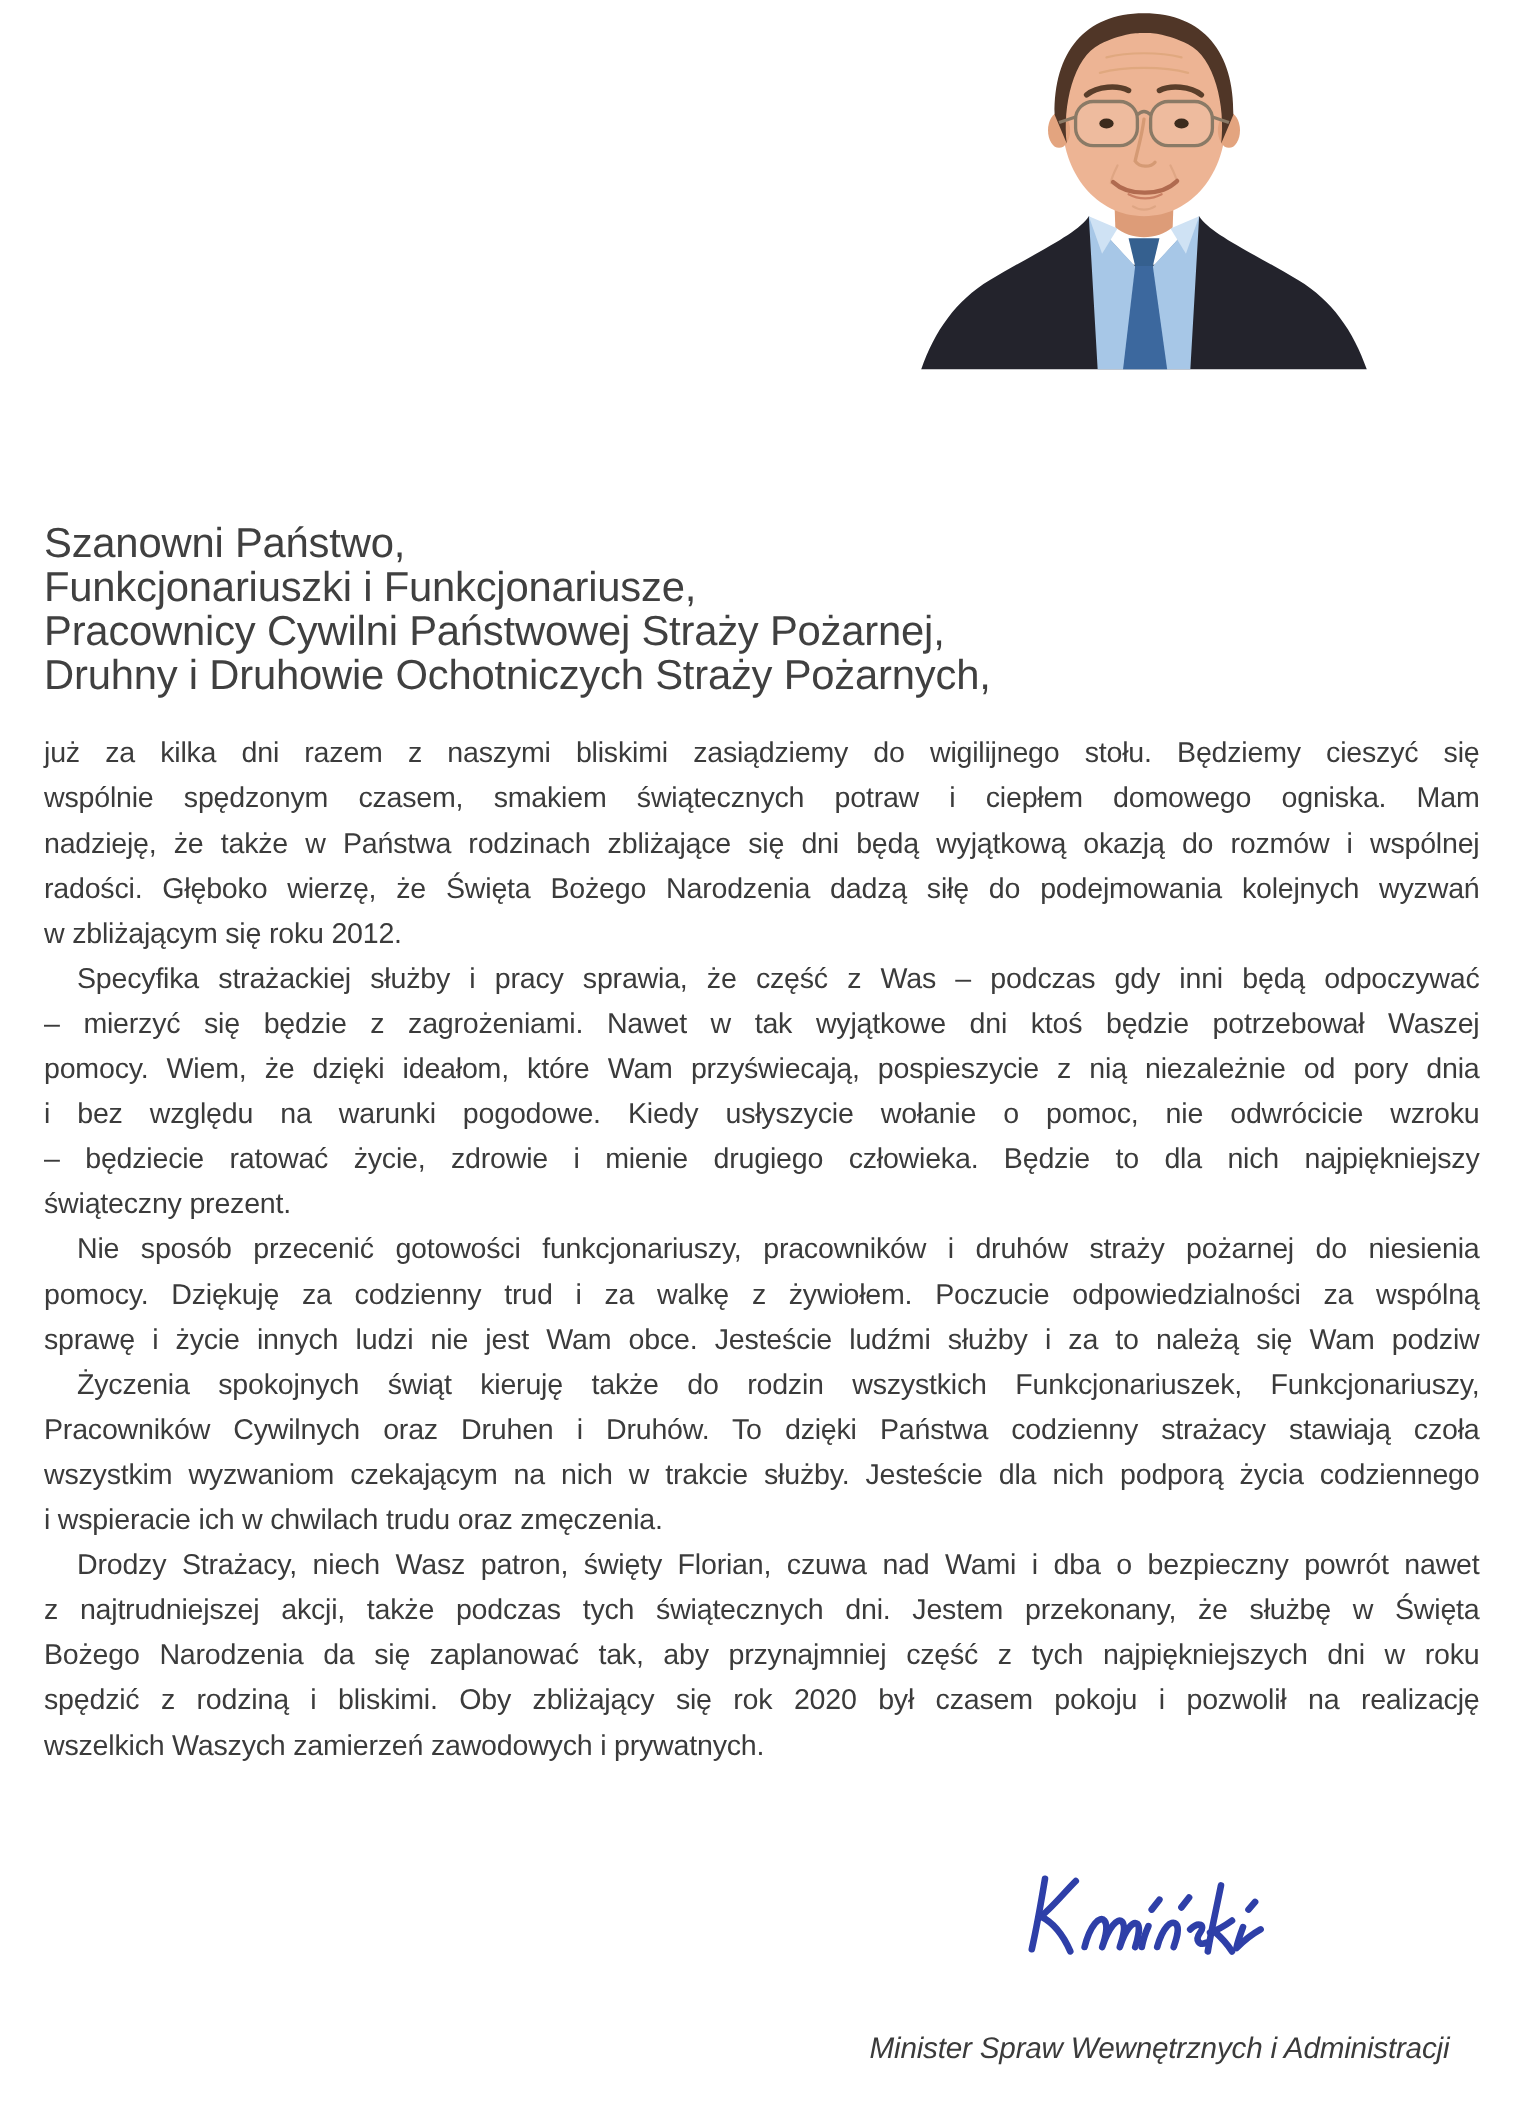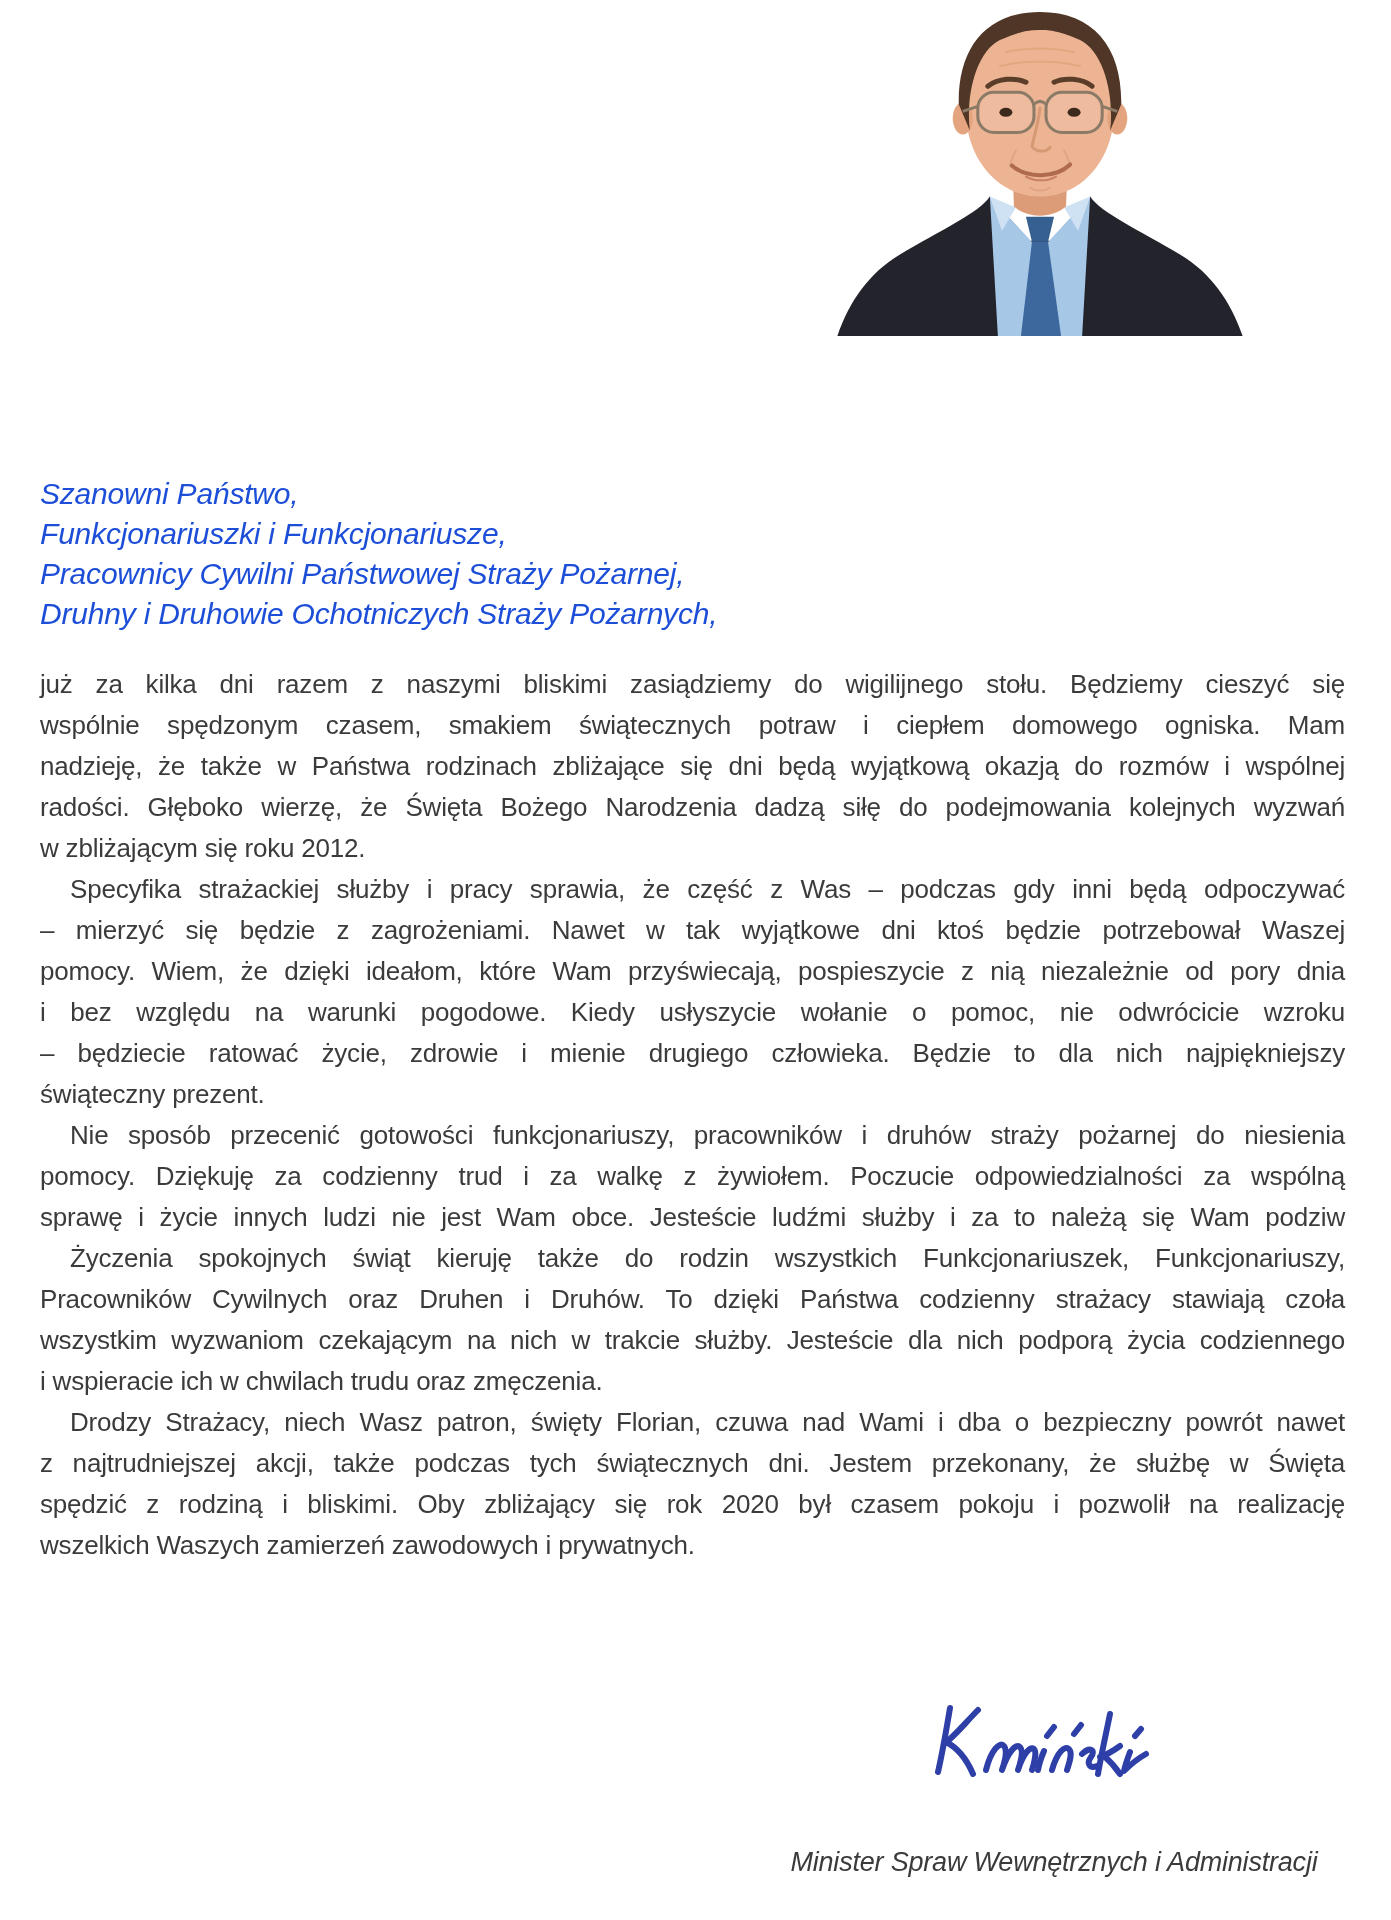--- a/index.html
+++ b/index.html
@@ -11,24 +11,24 @@
     font-family:"Liberation Sans",sans-serif;
     color:#3b3b3b;
   }
   
   .photo{
     position:absolute;left:828px;top:0;width:424px;height:336px;
   }
   
   .salutation{
     position:absolute;left:40px;top:474px;width:900px;
-    font-style:italic;font-weight:300;
-    font-size:30px;line-height:40px;
+    font-weight:300;
+    font-size:38px;line-height:40px;
     letter-spacing:-0.2px;
-    color:#1d4ed8;
+    color:#404040;
   }
   
   .letter-body{
     position:absolute;left:40px;top:664px;width:1305px;
     font-weight:300;
     font-size:26px;line-height:41px;
     letter-spacing:-0.2px;
     color:#3b3b3b;
   }
   .bline{text-align:justify;text-align-last:justify;}
@@ -125,20 +125,21 @@
       <div class="bline last">świąteczny prezent.</div>
       <div class="bline indent">Nie sposób przecenić gotowości funkcjonariuszy, pracowników i druhów straży pożarnej do niesienia</div>
       <div class="bline">pomocy. Dziękuję za codzienny trud i za walkę z żywiołem. Poczucie odpowiedzialności za wspólną</div>
       <div class="bline">sprawę i życie innych ludzi nie jest Wam obce. Jesteście ludźmi służby i za to należą się Wam podziw</div>
       <div class="bline indent">Życzenia spokojnych świąt kieruję także do rodzin wszystkich Funkcjonariuszek, Funkcjonariuszy,</div>
       <div class="bline">Pracowników Cywilnych oraz Druhen i Druhów. To dzięki Państwa codzienny strażacy stawiają czoła</div>
       <div class="bline">wszystkim wyzwaniom czekającym na nich w trakcie służby. Jesteście dla nich podporą życia codziennego</div>
       <div class="bline last">i wspieracie ich w chwilach trudu oraz zmęczenia.</div>
       <div class="bline indent">Drodzy Strażacy, niech Wasz patron, święty Florian, czuwa nad Wami i dba o bezpieczny powrót nawet</div>
       <div class="bline">z najtrudniejszej akcji, także podczas tych świątecznych dni. Jestem przekonany, że służbę w Święta</div>
+      <div class="bline">Bożego Narodzenia da się zaplanować tak, aby przynajmniej część z tych najpiękniejszych dni w roku</div>
       <div class="bline">spędzić z rodziną i bliskimi. Oby zbliżający się rok 2020 był czasem pokoju i pozwolił na realizację</div>
       <div class="bline last">wszelkich Waszych zamierzeń zawodowych i prywatnych.</div>
     </div>
 
   <svg class="signature" id="signature-svg" viewBox="0 0 300 100" xmlns="http://www.w3.org/2000/svg" aria-hidden="true">
     <g id="signature-strokes" fill="none" stroke="#2e3fa8" stroke-width="6" stroke-linecap="round" stroke-linejoin="round">
 
       <path d="M30,14 C27,32 23,56 18,78"></path>
       <path d="M58,16 C46,28 35,42 24,50"></path>
       <path d="M26,48 C38,54 47,66 53,80"></path>

